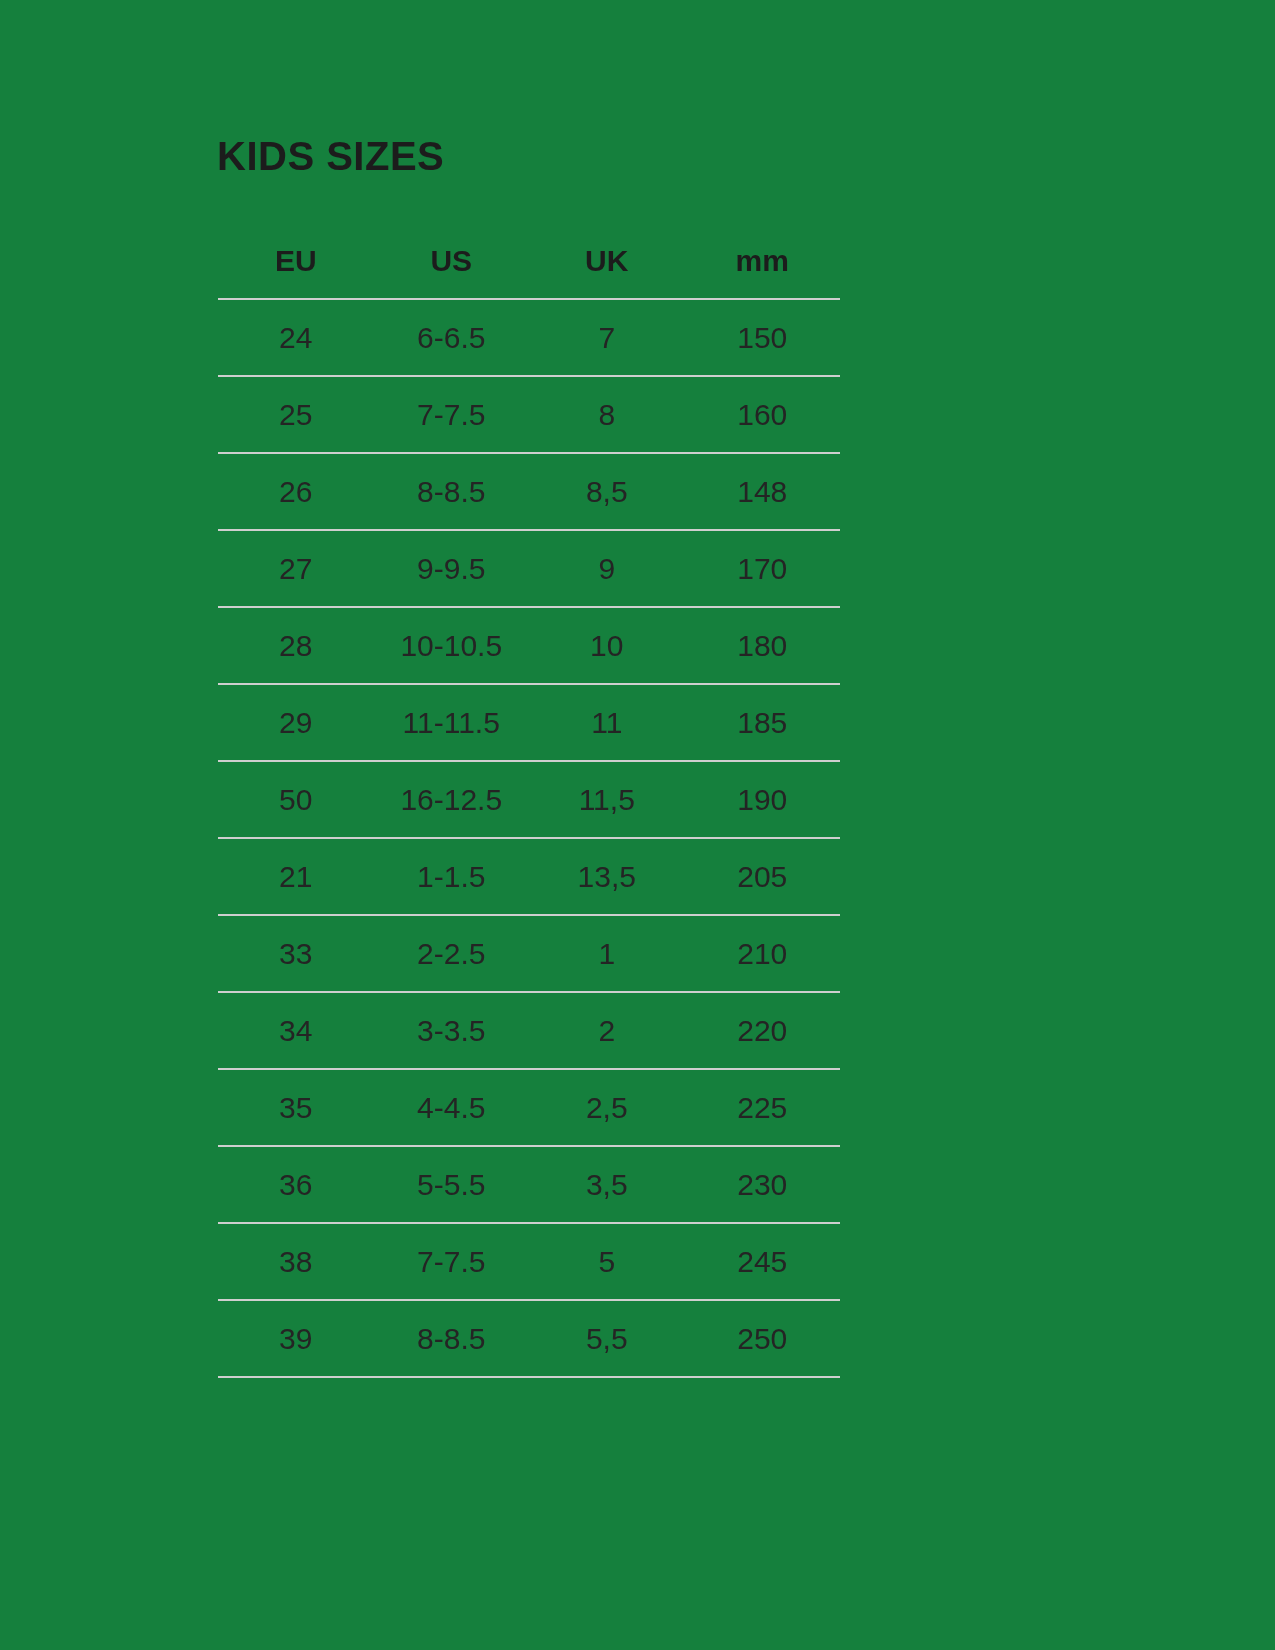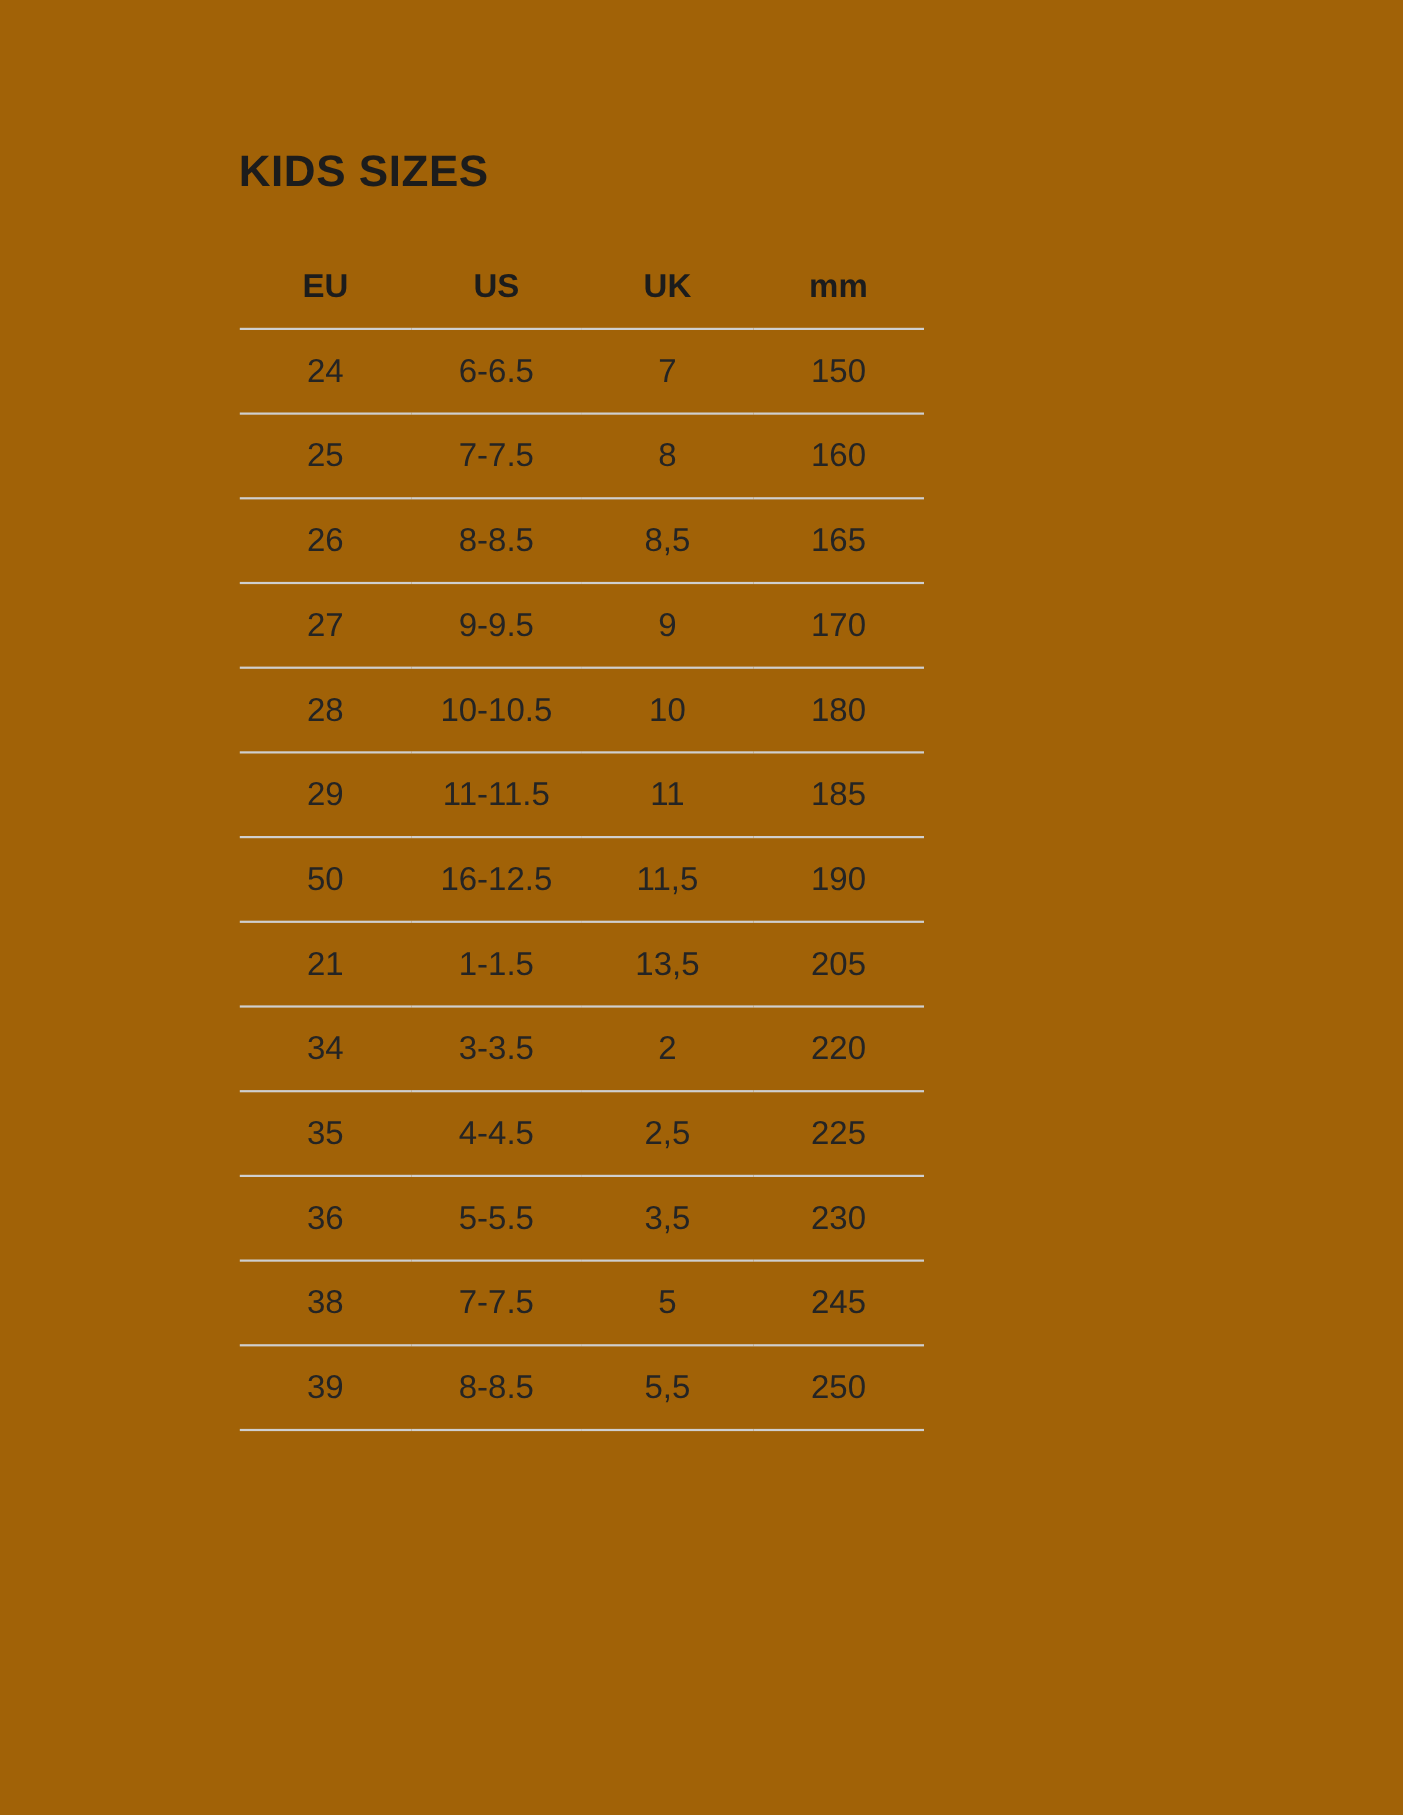--- a/index.html
+++ b/index.html
@@ -10,21 +10,21 @@
   body {
     position: relative;
     width: 1275px;
     height: 1650px;
     font-family: "Liberation Sans", sans-serif;
     color: #1d1d1d;
   }
   .page {
     position: absolute;
     inset: 0;
-    background: #a16207;
+    background: #15803d;
   }
   .title {
     position: absolute;
     left: 217px;
     top: 133px;
     margin: 0;
     font-size: 40px;
     line-height: 46px;
     font-weight: 700;
     letter-spacing: 0.5px;
@@ -82,21 +82,21 @@
         <tr>
           <td>25</td>
           <td>7-7.5</td>
           <td>8</td>
           <td>160</td>
         </tr>
         <tr>
           <td>26</td>
           <td>8-8.5</td>
           <td>8,5</td>
-          <td>165</td>
+          <td>148</td>
         </tr>
         <tr>
           <td>27</td>
           <td>9-9.5</td>
           <td>9</td>
           <td>170</td>
         </tr>
         <tr>
           <td>28</td>
           <td>10-10.5</td>
@@ -113,20 +113,26 @@
           <td>50</td>
           <td>16-12.5</td>
           <td>11,5</td>
           <td>190</td>
         </tr>
         <tr>
           <td>21</td>
           <td>1-1.5</td>
           <td>13,5</td>
           <td>205</td>
+        </tr>
+        <tr>
+          <td>33</td>
+          <td>2-2.5</td>
+          <td>1</td>
+          <td>210</td>
         </tr>
         <tr>
           <td>34</td>
           <td>3-3.5</td>
           <td>2</td>
           <td>220</td>
         </tr>
         <tr>
           <td>35</td>
           <td>4-4.5</td>

